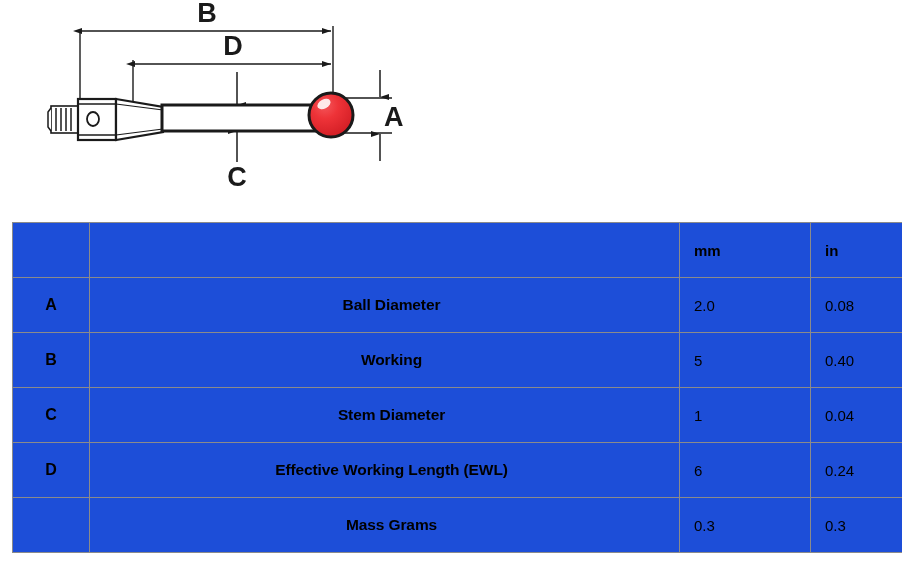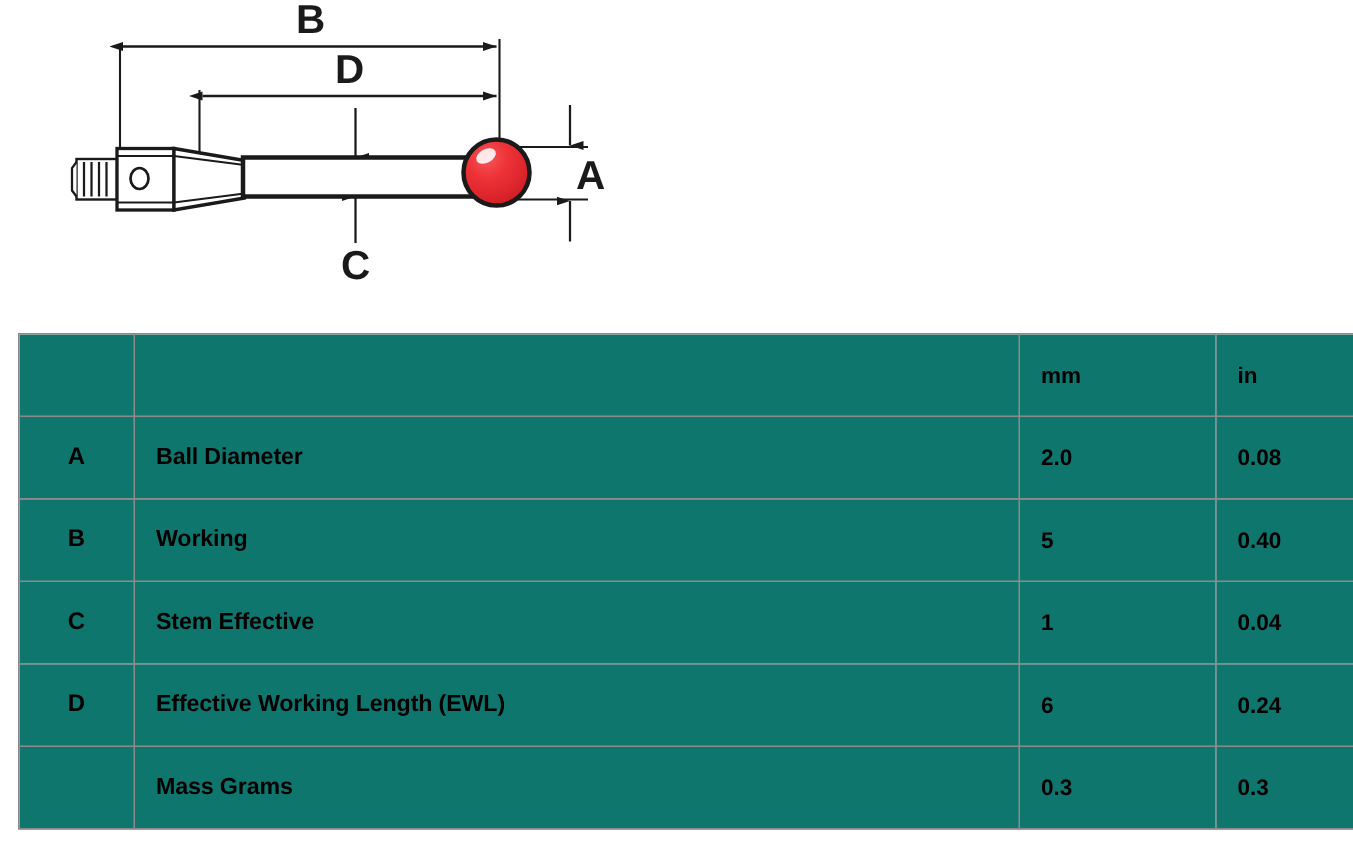--- a/index.html
+++ b/index.html
@@ -39,42 +39,43 @@
     width: 877px;
     border-collapse: collapse;
     table-layout: fixed;
     font-size: 15px;
   }
   #spec-table td {
     border: 1px solid #8b8b8b;
     padding: 0 0 0 14px;
     height: 54px;
     vertical-align: middle;
-    background: #0f766e;
+    background: #1d4ed8;
   }
   .col-letter  { width: 76px;  text-align: center; padding-left: 0 !important; }
   .col-desc    { width: 575px; }
   .col-mm      { width: 116px; }
   .col-in      { width: 110px; }
 
   .letter-cell {
     font-weight: bold;
     font-size: 16px;
   }
   .desc-cell {
     font-weight: bold;
     font-size: 15.5px;
     letter-spacing: -0.1px;
+    text-align: center;
   }
   .unit-head {
     font-weight: bold;
     font-size: 15px;
   }
   .value-cell {
-    font-weight: bold;
+    font-weight: normal;
     font-size: 15px;
   }
 </style>
 </head>
 <body>
 
 <div id="diagram-area">
   <svg id="stylus-svg" width="902" height="212" viewBox="0 0 902 212">
 
     <defs>
@@ -178,21 +179,21 @@
 
     <tr>
       <td class="col-letter letter-cell">B</td>
       <td class="col-desc desc-cell">Working</td>
       <td class="col-mm value-cell">5</td>
       <td class="col-in value-cell">0.40</td>
     </tr>
 
     <tr>
       <td class="col-letter letter-cell">C</td>
-      <td class="col-desc desc-cell">Stem Effective</td>
+      <td class="col-desc desc-cell">Stem Diameter</td>
       <td class="col-mm value-cell">1</td>
       <td class="col-in value-cell">0.04</td>
     </tr>
 
     <tr>
       <td class="col-letter letter-cell">D</td>
       <td class="col-desc desc-cell">Effective Working Length (EWL)</td>
       <td class="col-mm value-cell">6</td>
       <td class="col-in value-cell">0.24</td>
     </tr>

